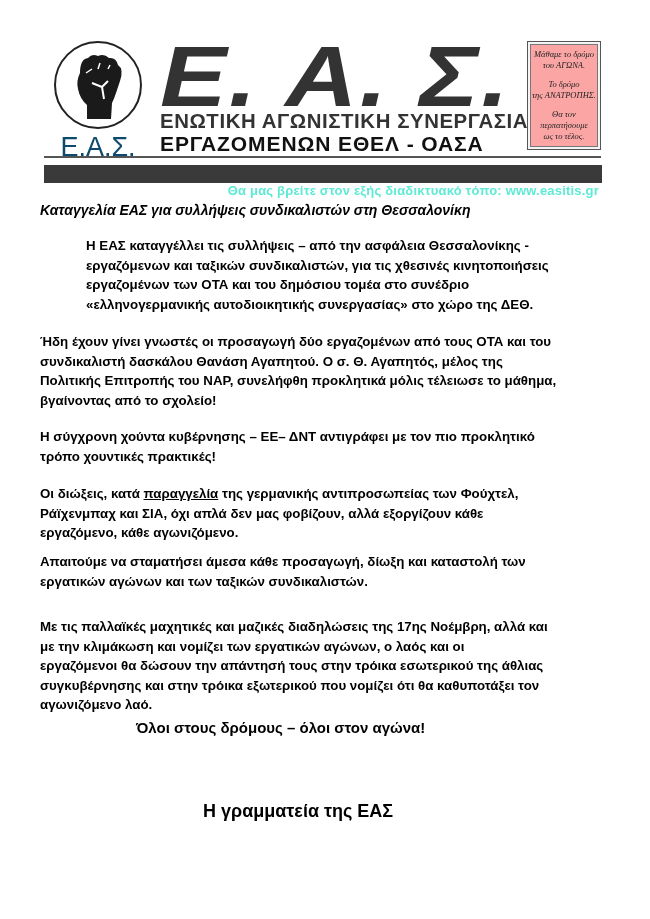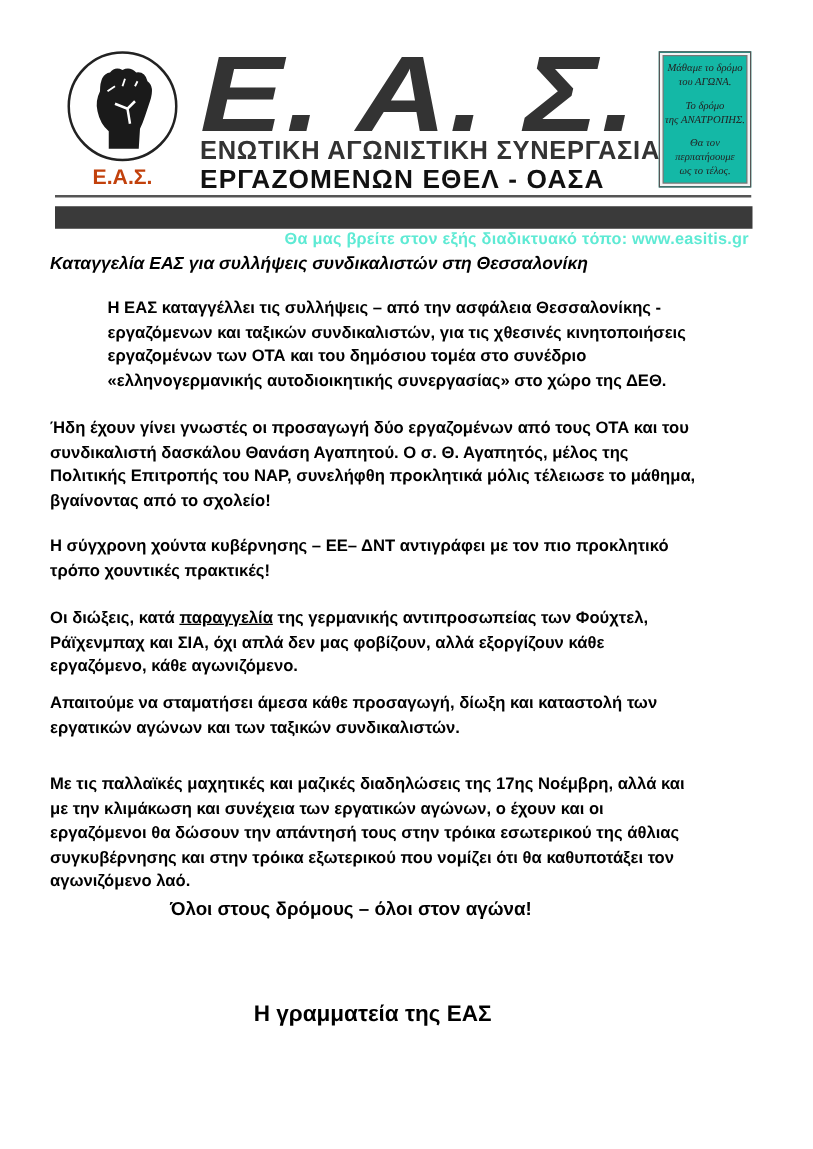--- a/index.html
+++ b/index.html
@@ -3,27 +3,27 @@
 <meta charset="utf-8">
 <style>
   html, body { margin: 0; padding: 0; background: #ffffff; }
   body { width: 650px; height: 919px; position: relative; overflow: hidden; font-family: "Liberation Sans", sans-serif; color: #000; }
 
   
   .header { position: absolute; left: 0; top: 0; width: 650px; height: 190px; }
   .logo { position: absolute; left: 46px; top: 38px; width: 104px; height: 120px; }
   .logo-circle { position: absolute; left: 8px; top: 3px; width: 84px; height: 84px; border: 2px solid #222; border-radius: 50%; background: #fff; }
   .logo-circle svg { position: absolute; left: 0; top: 0; width: 84px; height: 84px; }
-  .logo-text { position: absolute; left: 4px; top: 94px; width: 96px; text-align: center; font-weight: bold; font-size: 17px; color: #c2410c; letter-spacing: 0px; }
+  .logo-text { position: absolute; left: 4px; top: 94px; width: 96px; text-align: center; font-weight: normal; font-size: 27px; color: #0c4a6e; letter-spacing: 0px; }
 
   .big-title { position: absolute; left: 160px; top: 33px; font-family: "Liberation Sans", sans-serif; font-weight: bold; font-style: italic; font-size: 86px; line-height: 86px; color: #333; letter-spacing: 2px; transform: scaleX(1.16); transform-origin: left top; white-space: nowrap; }
   .subtitle1 { position: absolute; left: 160px; top: 109px; font-weight: bold; font-size: 21px; color: #333; white-space: nowrap; letter-spacing: 0.6px; transform: scaleX(0.97); transform-origin: left top; }
   .subtitle2 { position: absolute; left: 160px; top: 132px; font-weight: bold; font-size: 21px; color: #111; white-space: nowrap; letter-spacing: 0.9px; }
 
-  .quote-box { position: absolute; left: 527px; top: 41px; width: 72px; height: 107px; background: #14b8a6; border: 1px solid #555; box-shadow: inset 0 0 0 2px #f4f4f4, inset 0 0 0 3px #777; font-family: "Liberation Serif", serif; font-style: italic; font-size: 8.5px; line-height: 11px; text-align: center; color: #222; }
+  .quote-box { position: absolute; left: 527px; top: 41px; width: 72px; height: 107px; background: #fca5a5; border: 1px solid #555; box-shadow: inset 0 0 0 2px #f4f4f4, inset 0 0 0 3px #777; font-family: "Liberation Serif", serif; font-style: italic; font-size: 8.5px; line-height: 11px; text-align: center; color: #222; }
   .quote-box .q { display: block; padding: 0 3px; }
   .quote-box .q1 { margin-top: 7px; }
   .quote-box .q2 { margin-top: 8px; }
   .quote-box .q3 { margin-top: 8px; }
 
   .header-rule { position: absolute; left: 44px; top: 156px; width: 557px; height: 2px; background: #555; }
   .site-bar { position: absolute; left: 44px; top: 165px; width: 558px; height: 18px; background: #3a3a3a; }
   .site-bar span { position: absolute; right: 3px; top: 18px; color: #5eead4; font-weight: bold; font-size: 13px; line-height: 16px; white-space: nowrap; letter-spacing: 0.2px; }
 
   
@@ -98,20 +98,20 @@
   <span class="line">εργαζόμενο, κάθε αγωνιζόμενο.</span>
 </div>
 
 <div class="para p5">
   <span class="line">Απαιτούμε να σταματήσει άμεσα κάθε προσαγωγή, δίωξη και καταστολή των</span>
   <span class="line">εργατικών αγώνων και των ταξικών συνδικαλιστών.</span>
 </div>
 
 <div class="para p6">
   <span class="line">Με τις παλλαϊκές μαχητικές και μαζικές διαδηλώσεις της 17ης Νοέμβρη, αλλά και</span>
-  <span class="line">με την κλιμάκωση και συνέχεια των εργατικών αγώνων, ο έχουν και οι</span>
+  <span class="line">με την κλιμάκωση και νομίζει των εργατικών αγώνων, ο λαός και οι</span>
   <span class="line">εργαζόμενοι θα δώσουν την απάντησή τους στην τρόικα εσωτερικού της άθλιας</span>
   <span class="line">συγκυβέρνησης και στην τρόικα εξωτερικού που νομίζει ότι θα καθυποτάξει τον</span>
   <span class="line">αγωνιζόμενο λαό.</span>
 </div>
 
 <div class="slogan">Όλοι στους δρόμους – όλοι στον αγώνα!</div>
 <div class="signature">Η γραμματεία της ΕΑΣ</div>
 
 </body></html>

